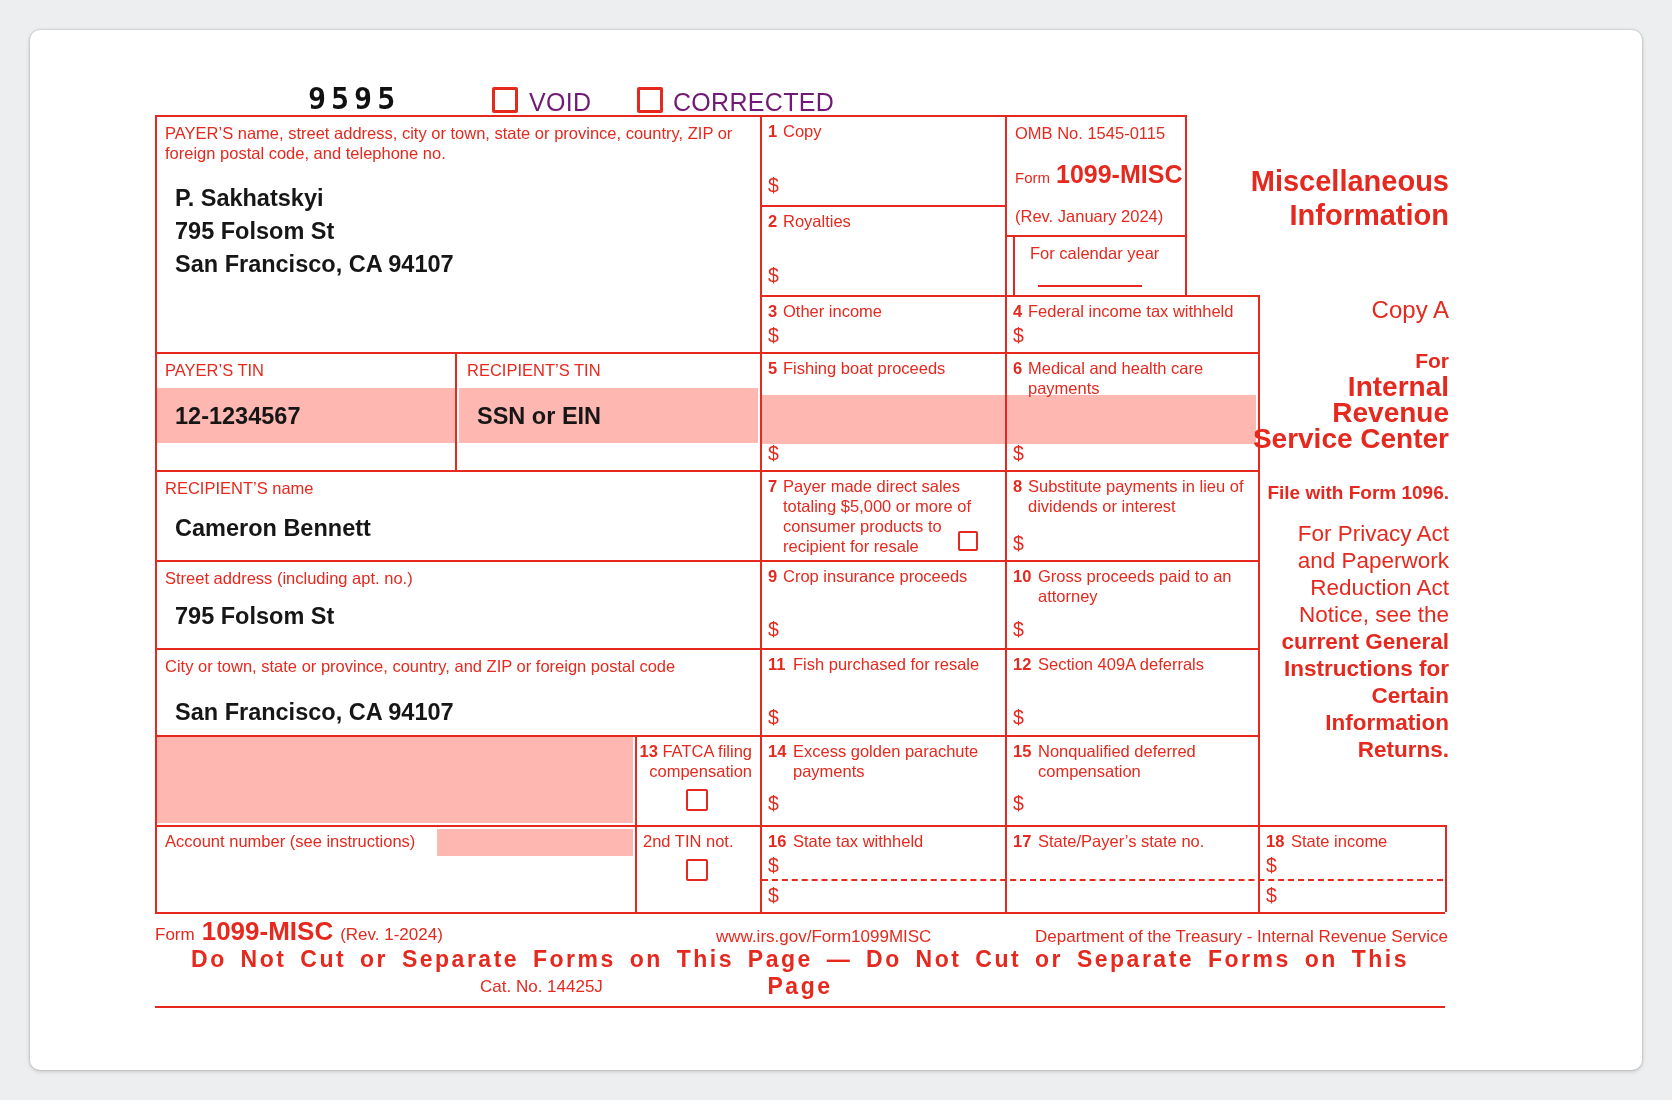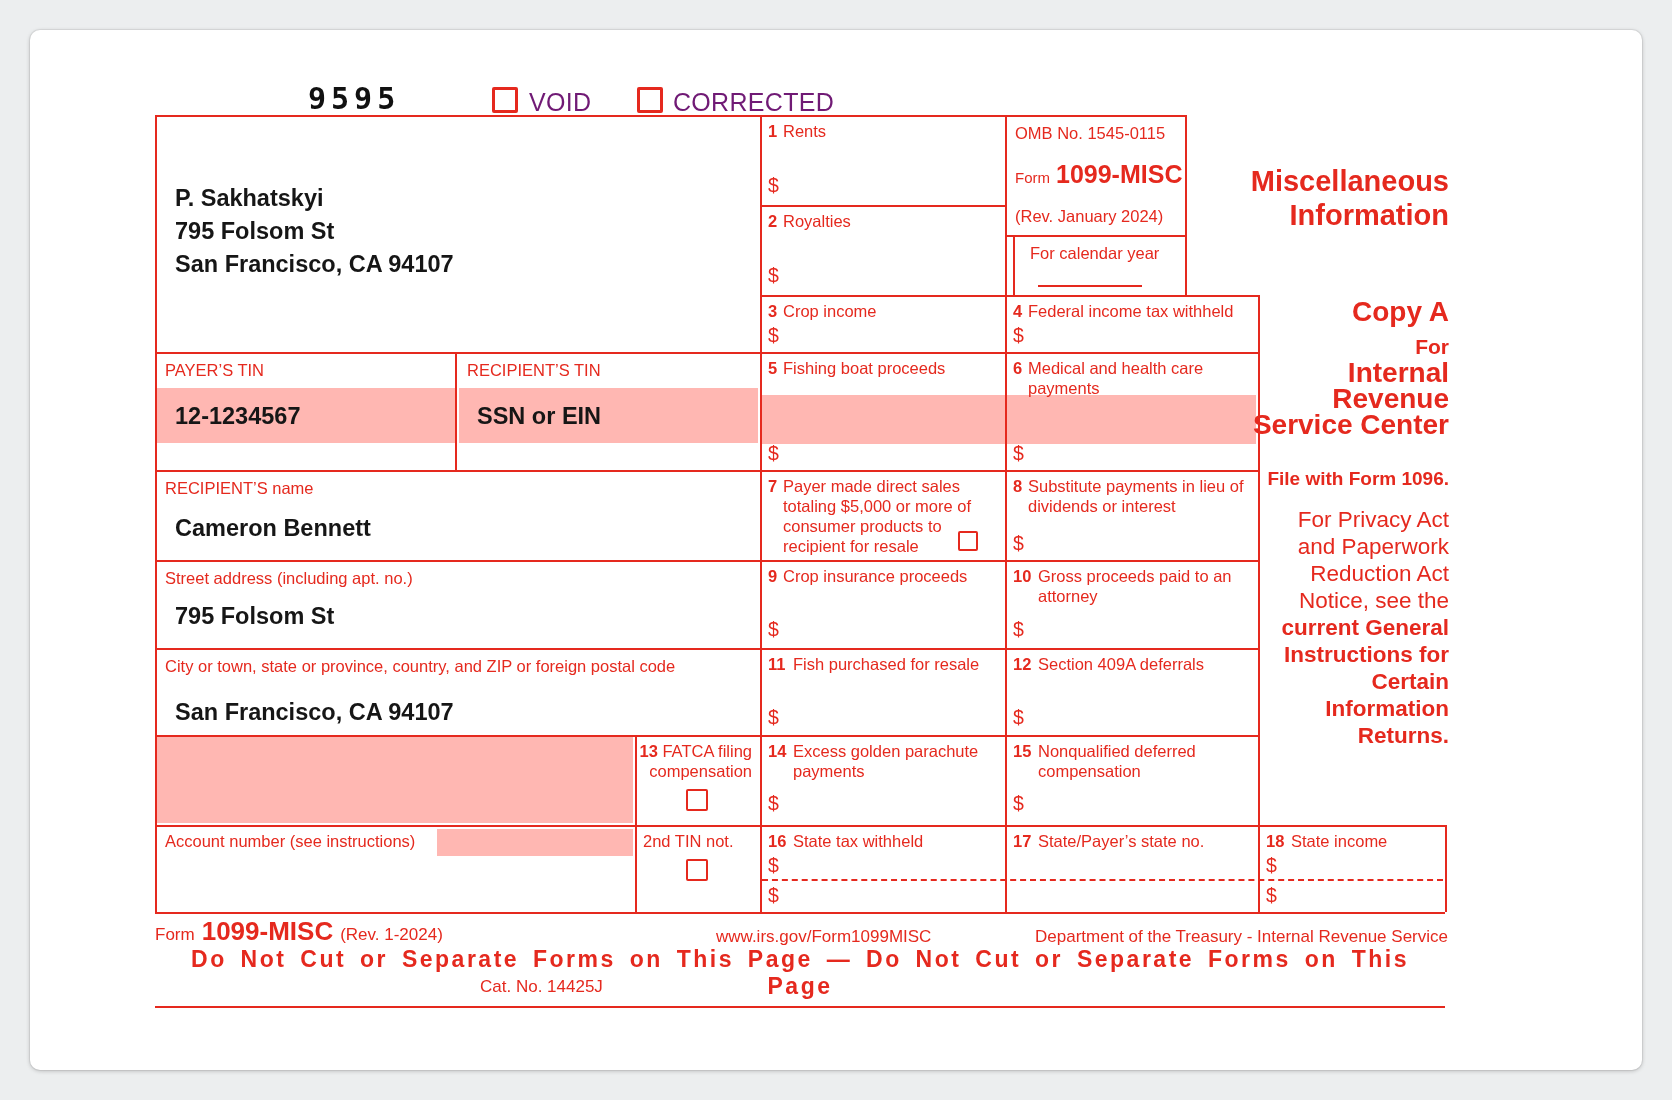--- a/index.html
+++ b/index.html
@@ -28,21 +28,21 @@
   .val{position:absolute;color:var(--ink);font-weight:bold;font-size:23.5px;line-height:33px;}
   .dollar{position:absolute;color:var(--red);font-size:19.5px;}
   .band{position:absolute;background:var(--pink);}
   .cb{position:absolute;width:22px;height:22px;border:2.5px solid var(--red);background:#fff;border-radius:2px;}
   .cb.lg{width:26px;height:26px;border-width:3px;}
   .toplab{position:absolute;font-size:25px;color:#701a75;letter-spacing:.3px;}
   .scancode{position:absolute;font-family:"DejaVu Sans Mono",monospace;font-weight:bold;
             font-size:30px;letter-spacing:5px;color:#111;}
   .rcol{position:absolute;text-align:right;color:var(--red);}
   .title-big{font-size:29px;font-weight:bold;line-height:34px;}
-  .copy-a{font-size:28px;font-weight:bold;margin-bottom:6px;}
+  .copy-a{font-size:24px;font-weight:normal;margin-bottom:24px;}
   .copy-for{font-size:21px;font-weight:bold;line-height:26px;}
   .copy-sc{font-size:28px;font-weight:bold;line-height:26px;margin-bottom:30px;}
   .copy-file{font-size:19px;font-weight:bold;margin-bottom:16px;}
   .copy-priv{font-size:22.5px;line-height:27px;width:190px;margin-left:auto;}
   .copy-instr{font-size:22.5px;line-height:27px;font-weight:bold;width:190px;margin-left:auto;}
   .blankline{position:absolute;height:0;border-top:2px solid var(--red);}
   .foot{position:absolute;color:var(--red);font-size:17px;}
   .foot-form{position:absolute;left:155px;top:916px;display:flex;align-items:baseline;gap:7px;color:var(--red);}
   .foot-form .w{font-size:17px;}
   .foot-form .n{font-size:26px;font-weight:bold;}
@@ -94,29 +94,30 @@
     <div class="blankline" style="left:1038px;top:285px;width:104px"></div>
   </div>
 
   <div class="layer">
     <div class="scancode" style="left:308px;top:81px">9595</div>
     <div class="cb lg" style="left:492px;top:87px"></div>
     <div class="toplab" style="left:529px;top:88px">VOID</div>
     <div class="cb lg" style="left:637px;top:87px"></div>
     <div class="toplab" style="left:673px;top:88px">CORRECTED</div>
 
+    <div class="lbl" style="left:165px;top:123px;width:592px">PAYER’S name, street address, city or town, state or province, country, ZIP or foreign postal code, and telephone no.</div>
     <div class="val" style="left:175px;top:182px">
       <div>P. Sakhatskyi</div>
       <div>795 Folsom St</div>
       <div>San Francisco, CA 94107</div>
     </div>
 
     <div class="lbl hang" style="left:768px;top:121px;width:228px">
       <b class="bn">1</b>
-      <span>Rents</span>
+      <span>Copy</span>
     </div>
     <div class="dollar" style="left:768px;top:174px">$</div>
     <div class="lbl hang" style="left:768px;top:211px;width:228px">
       <b class="bn">2</b>
       <span>Royalties</span>
     </div>
     <div class="dollar" style="left:768px;top:264px">$</div>
 
     <div class="lbl" style="left:1015px;top:123px;width:168px">OMB No. 1545-0115</div>
     <div class="omb-formline" style="left:1015px;top:160px">
@@ -131,21 +132,21 @@
       <div class="copy-a">Copy A</div>
       <div class="copy-for">For</div>
       <div class="copy-sc">Internal Revenue Service Center</div>
       <div class="copy-file">File with Form 1096.</div>
       <div class="copy-priv">For Privacy Act and Paperwork Reduction Act Notice, see the</div>
       <div class="copy-instr">current General Instructions for Certain Information Returns.</div>
     </div>
 
     <div class="lbl hang" style="left:768px;top:301px;width:228px">
       <b class="bn">3</b>
-      <span>Crop income</span>
+      <span>Other income</span>
     </div>
     <div class="dollar" style="left:768px;top:324px">$</div>
     <div class="lbl hang" style="left:1013px;top:301px;width:240px">
       <b class="bn">4</b>
       <span>Federal income tax withheld</span>
     </div>
     <div class="dollar" style="left:1013px;top:324px">$</div>
 
     <div class="lbl" style="left:165px;top:360px">PAYER’S TIN</div>
     <div class="lbl" style="left:467px;top:360px">RECIPIENT’S TIN</div>

